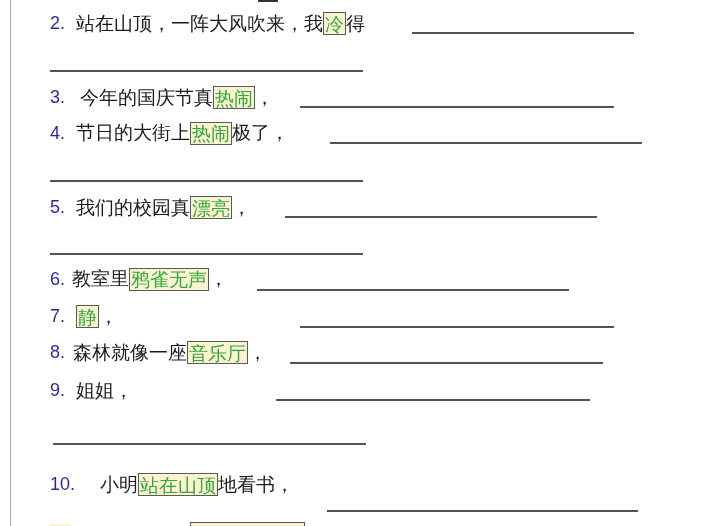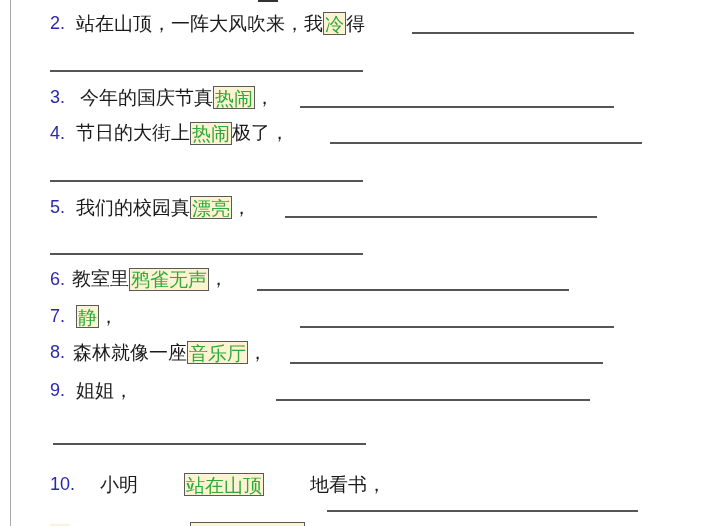--- a/index.html
+++ b/index.html
@@ -179,21 +179,21 @@
   <span class="sentence" style="left:76px;">
     <span class="seg">姐姐</span>
     <span class="seg">，</span>
   </span>
 </div>
 <div class="blank-underline" style="left:276px;top:399px;width:314px;"></div>
 <div class="blank-underline" style="left:53px;top:443px;width:313px;"></div>
 
 <div class="row" style="top:472px;width:555px;">
   <span class="num">10.</span>
-  <span class="sentence" style="left:100px;gap:46px;">
+  <span class="sentence" style="left:100px;">
     <span class="seg">小明</span>
     <span class="kw">站在山顶</span>
     <span class="seg">地看书，</span>
   </span>
 </div>
 <div class="blank-underline" style="left:327px;top:510px;width:311px;"></div>
 
 <div class="partial-row">
   <div class="partial-num"></div>
   <div class="partial-box"></div>

